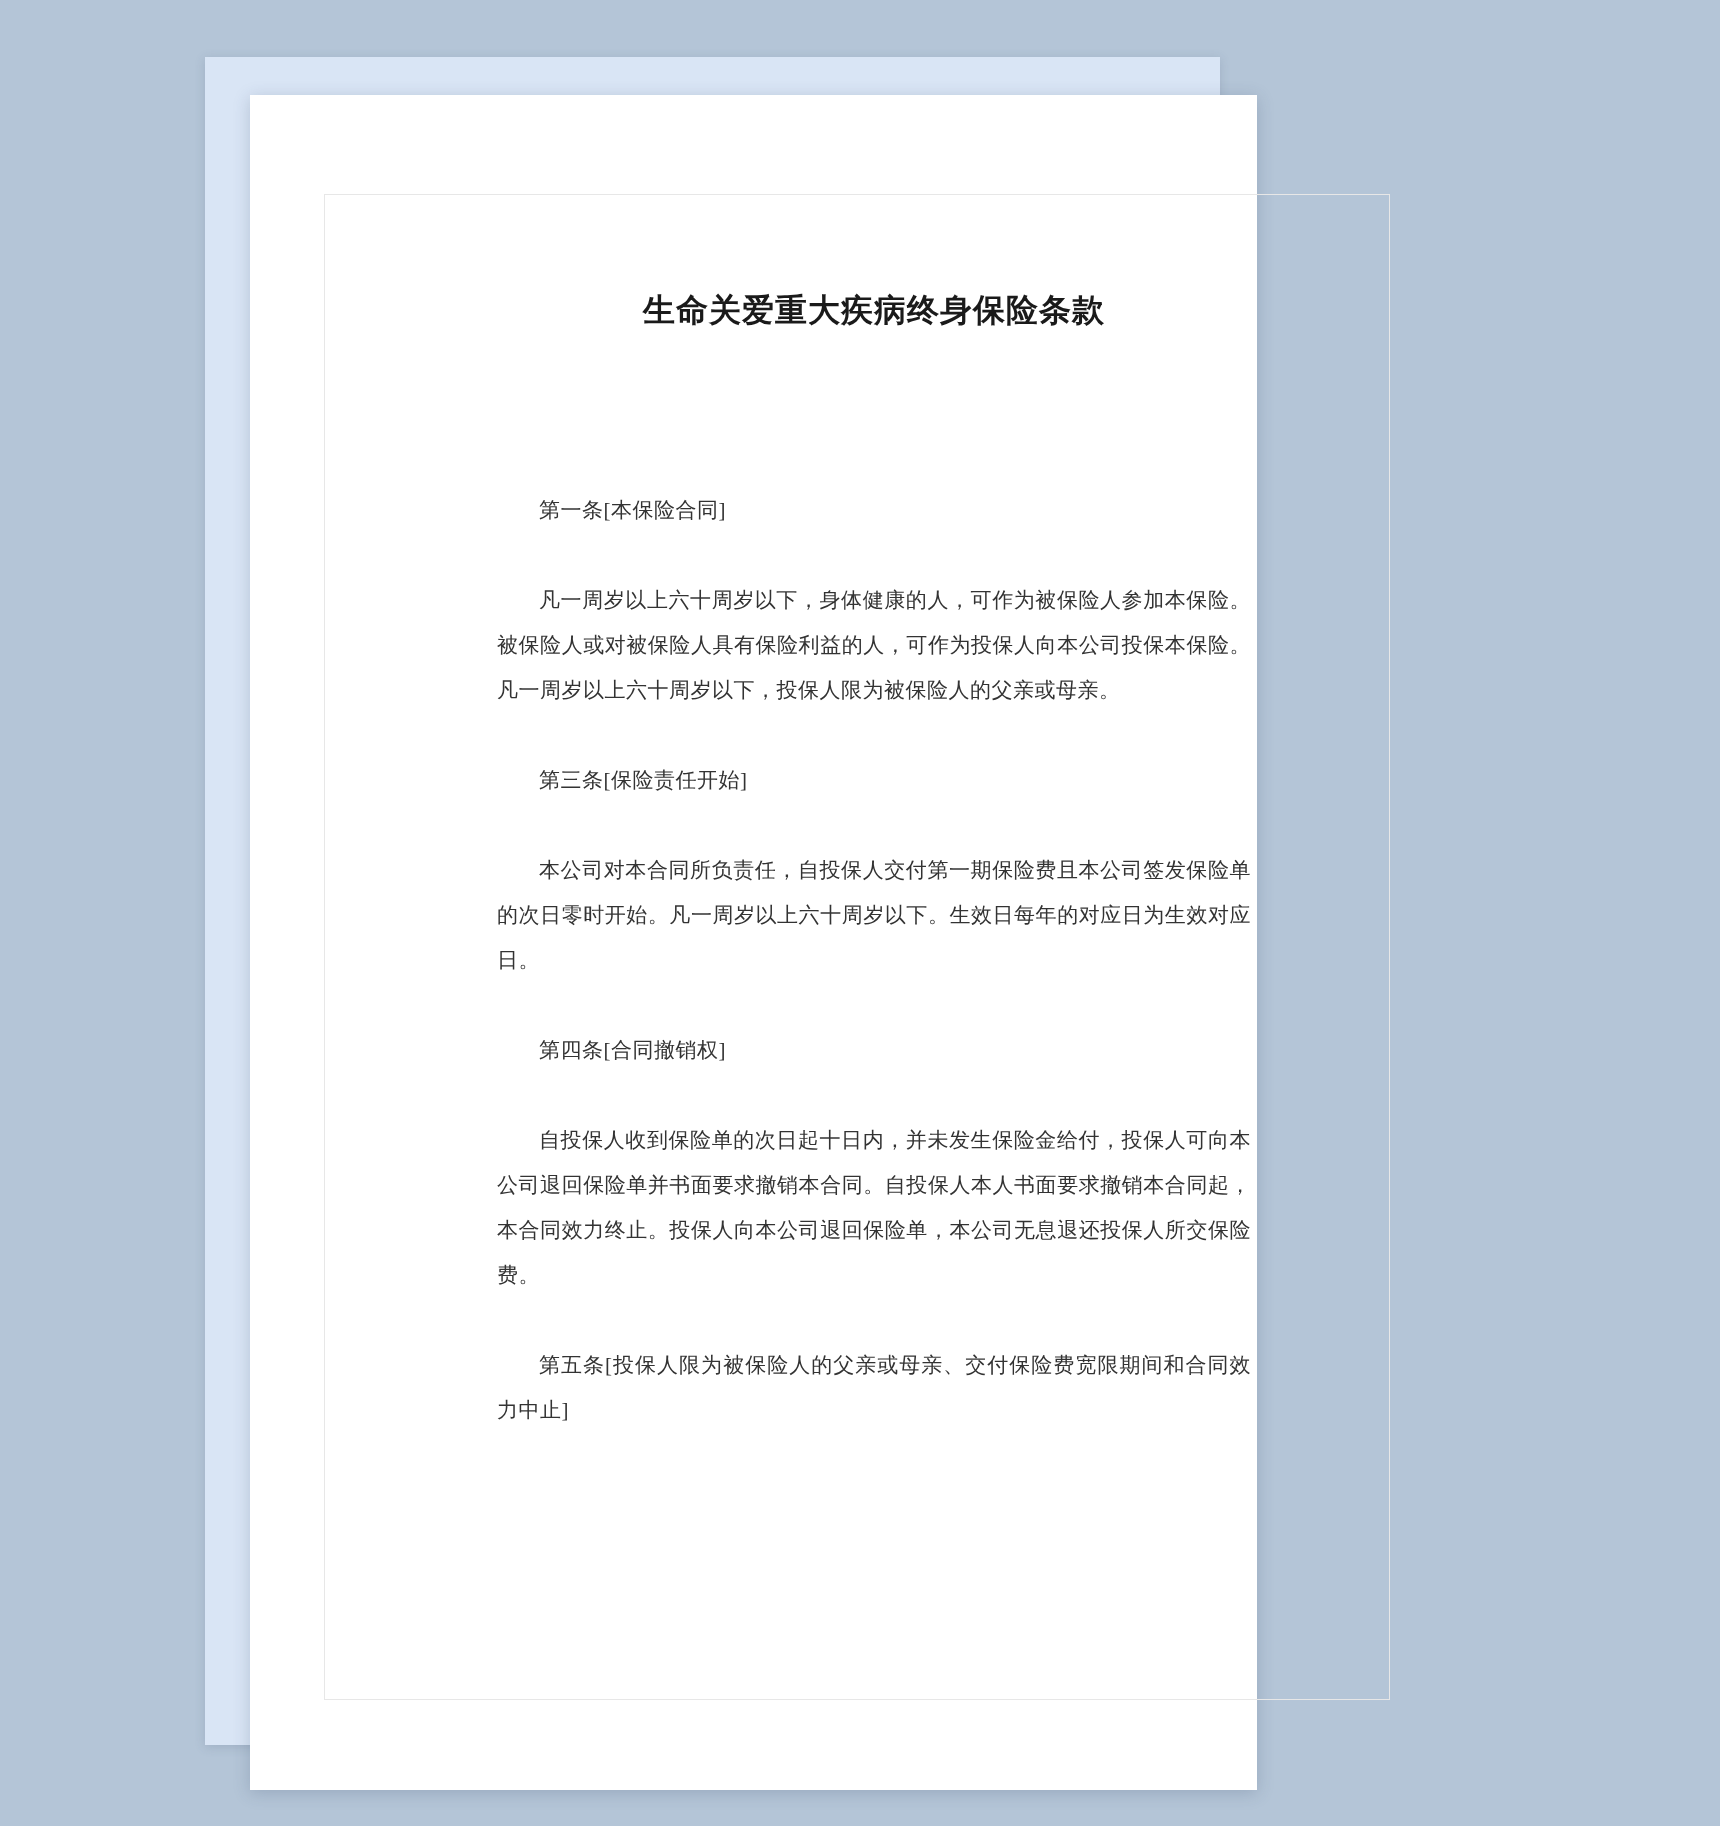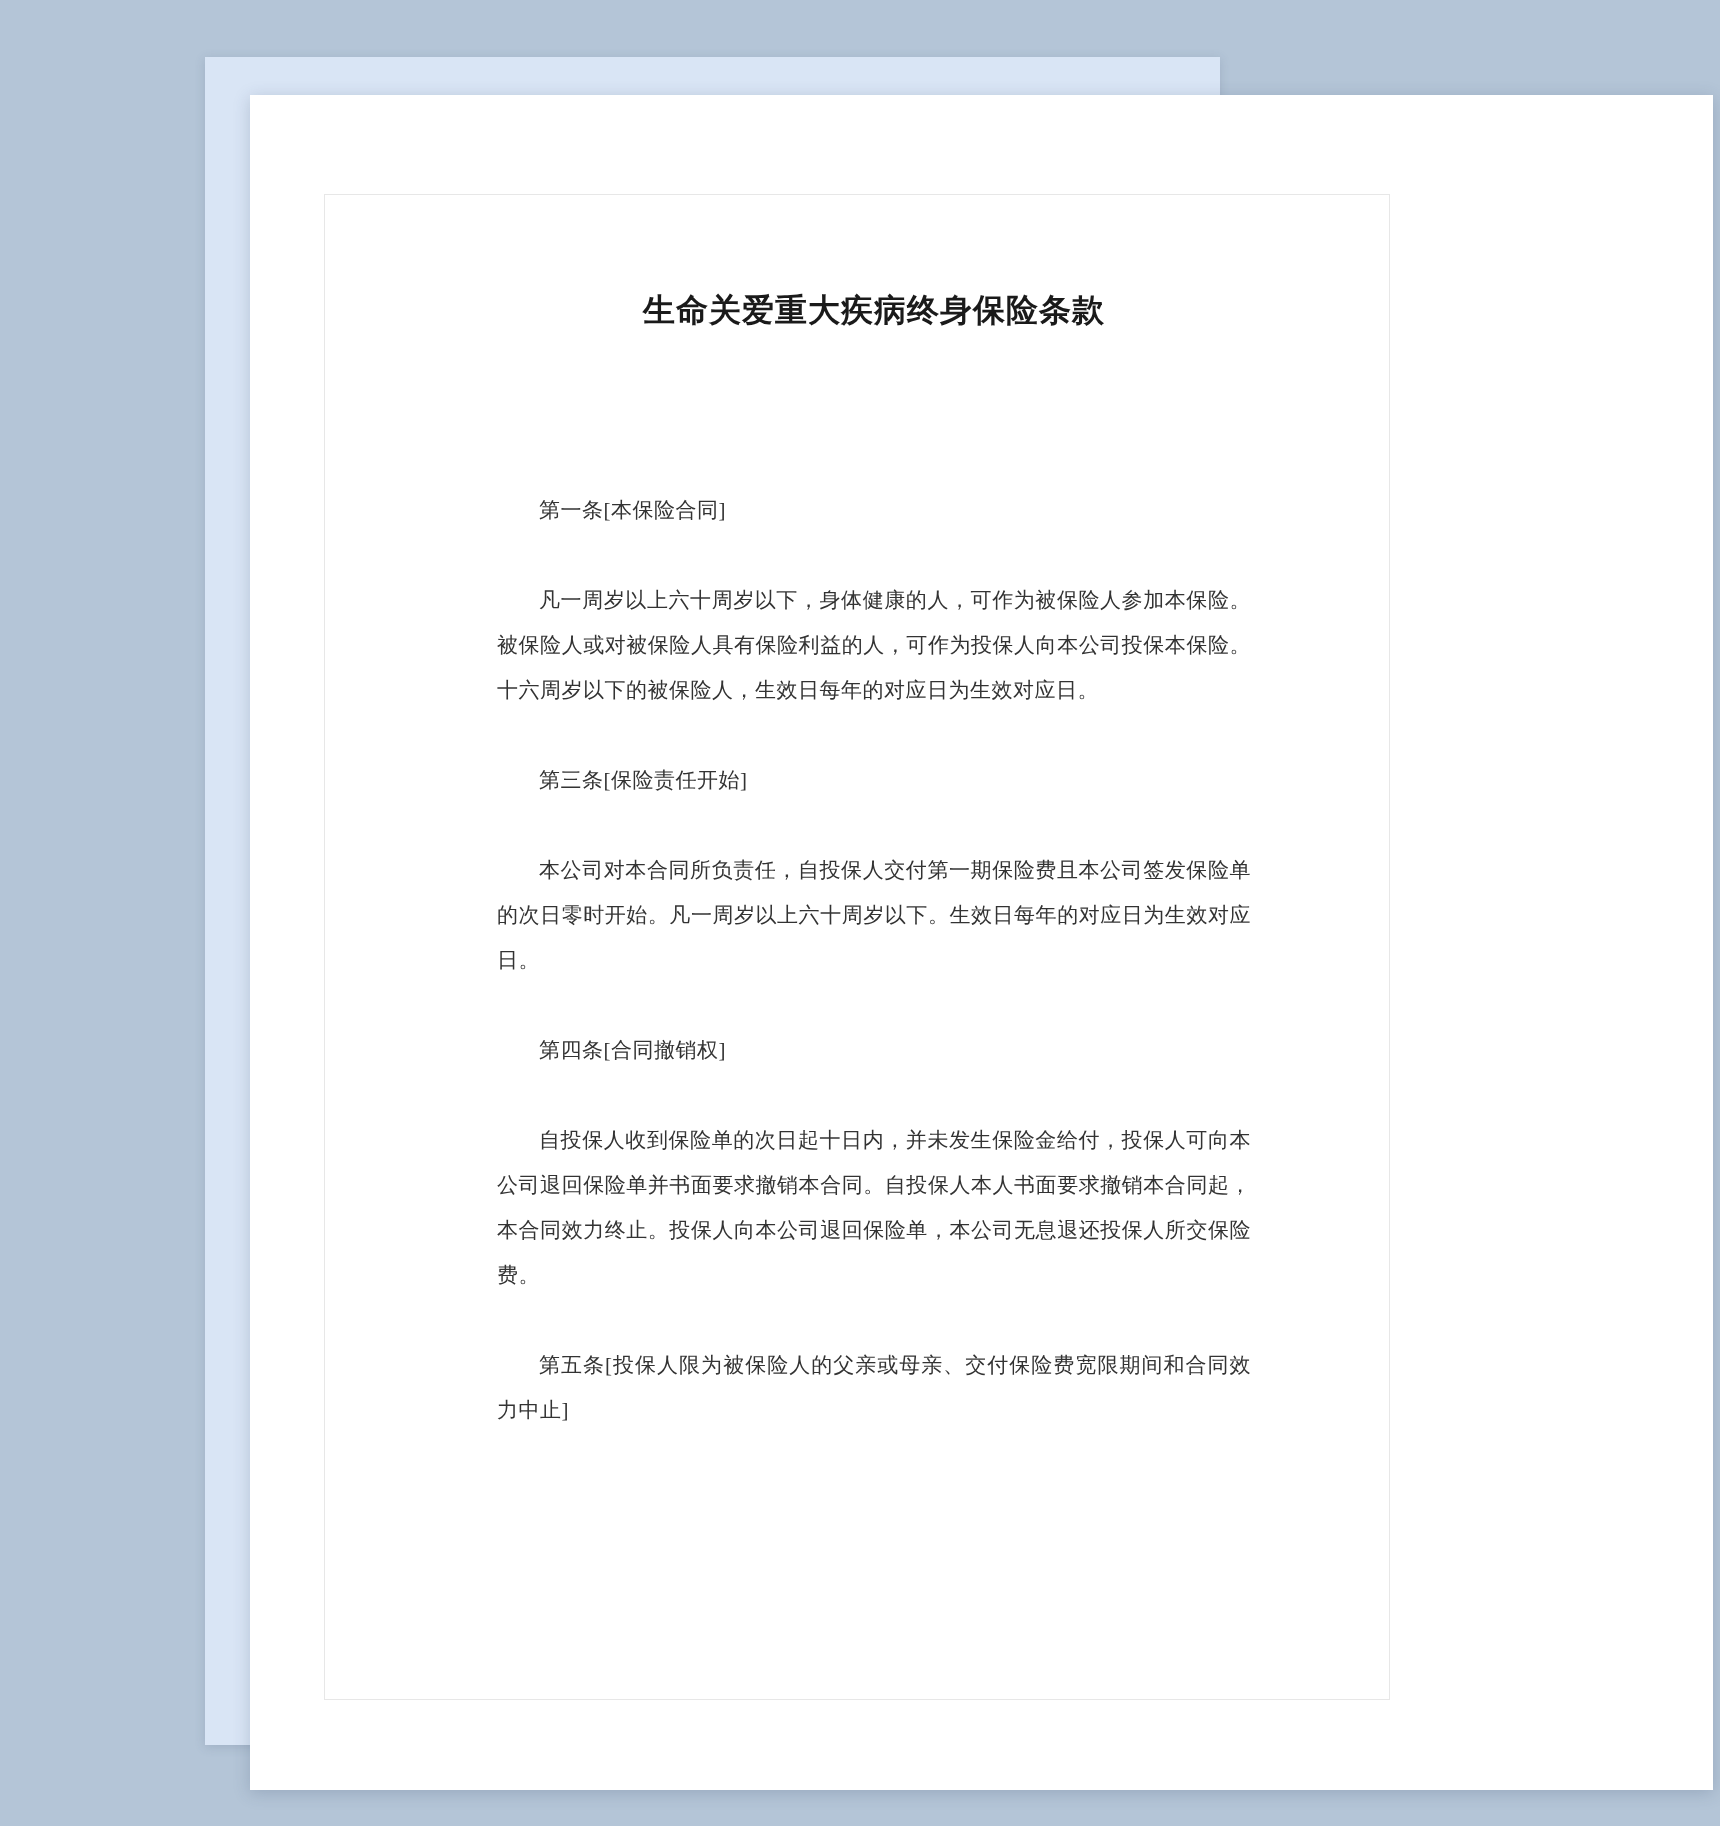--- a/index.html
+++ b/index.html
@@ -20,21 +20,21 @@
     top: 57px;
     width: 1015px;
     height: 1688px;
     background: var(--back-page, #d9e5f5);
     box-shadow: 0 2px 10px rgba(60, 80, 110, 0.18);
   }
   .page {
     position: absolute;
     left: 250px;
     top: 95px;
-    width: 1463px;
+    width: 1007px;
     height: 1695px;
     background: var(--page, #ffffff);
     box-shadow: 0 3px 16px rgba(50, 70, 100, 0.22);
   }
   .frame {
     position: absolute;
     left: 74px;
     top: 99px;
     width: 1066px;
     height: 1506px;
@@ -76,21 +76,21 @@
 
 <div class="page">
   <div class="frame">
 
     <h1 class="doc-title">生命关爱重大疾病终身保险条款</h1>
 
     <div class="doc-body">
 
       <div class="sec-heading">第一条[本保险合同]</div>
 
-      <p class="sec-paragraph">凡一周岁以上六十周岁以下，身体健康的人，可作为被保险人参加本保险。被保险人或对被保险人具有保险利益的人，可作为投保人向本公司投保本保险。十六周岁以下的被保险人，生效日每年的对应日为生效对应日。</p>
+      <p class="sec-paragraph">凡一周岁以上六十周岁以下，身体健康的人，可作为被保险人参加本保险。被保险人或对被保险人具有保险利益的人，可作为投保人向本公司投保本保险。凡一周岁以上六十周岁以下，投保人限为被保险人的父亲或母亲。</p>
 
       <div class="sec-heading">第三条[保险责任开始]</div>
       <p class="sec-paragraph">本公司对本合同所负责任，自投保人交付第一期保险费且本公司签发保险单的次日零时开始。凡一周岁以上六十周岁以下。生效日每年的对应日为生效对应日。</p>
 
       <div class="sec-heading">第四条[合同撤销权]</div>
       <p class="sec-paragraph">自投保人收到保险单的次日起十日内，并未发生保险金给付，投保人可向本公司退回保险单并书面要求撤销本合同。自投保人本人书面要求撤销本合同起，本合同效力终止。投保人向本公司退回保险单，本公司无息退还投保人所交保险费。</p>
 
       <div class="sec-heading">第五条[投保人限为被保险人的父亲或母亲、交付保险费宽限期间和合同效力中止]</div>
 
     </div>

